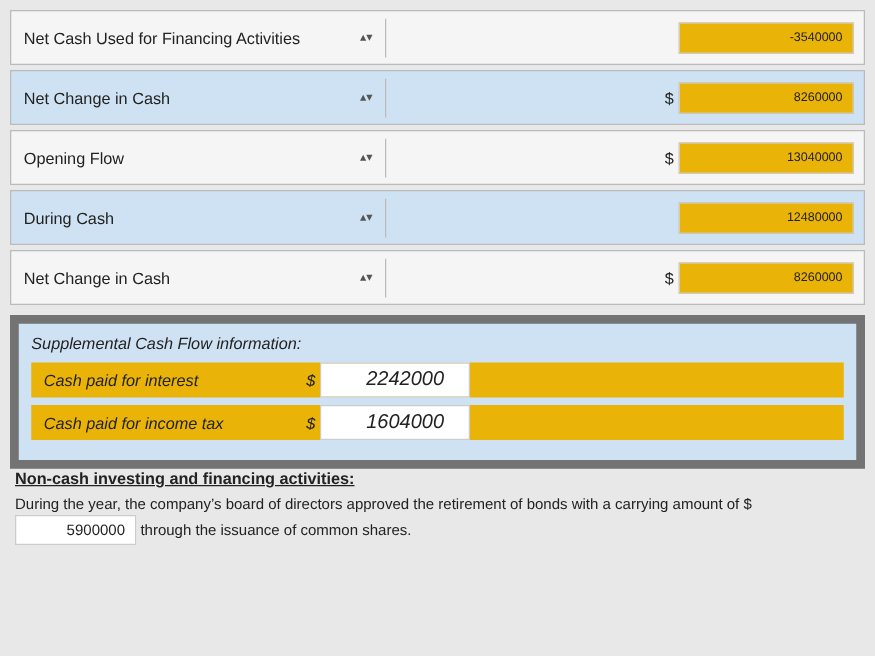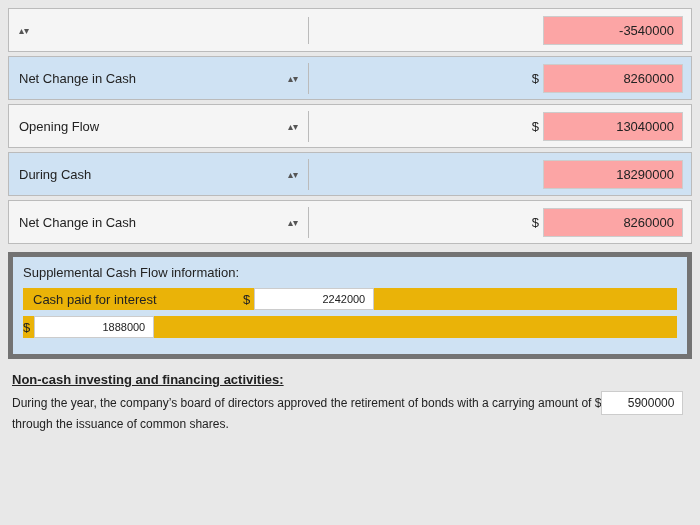--- a/index.html
+++ b/index.html
@@ -49,25 +49,25 @@
     }
 
     .dollar-sign {
       padding: 0 4px 0 20px;
       font-size: 13px;
       color: #222;
     }
 
     .value-cell {
       flex: 0 0 140px;
-      background: #fca5a5;
+      background: #eab308;
       border: 1px solid #ccc;
       text-align: right;
       padding: 6px 8px;
-      font-size: 13px;
+      font-size: 10px;
       color: #222;
       margin-right: 8px;
     }
 
     .supp-row {
       display: flex;
       align-items: center;
       margin-bottom: 6px;
       background: #eab308;
     }
@@ -81,26 +81,26 @@
     .supp-dollar {
       font-size: 13px;
       margin-right: 4px;
     }
 
     .supp-value {
       flex: 0 0 120px;
       background: #fff;
       border: 1px solid #ccc;
       text-align: right;
-      padding: 4px 8px;
-      font-size: 11px;
+      padding: 4px 20px;
+      font-size: 16px;
     }
 
     .noncash-section {
-      margin-top: 13px;
+      margin-top: 0;
       padding: 0 4px;
     }
 
     .noncash-title {
       font-size: 13px;
       text-decoration: underline;
       font-weight: bold;
       margin-bottom: 4px;
     }
 
@@ -109,32 +109,33 @@
       color: #222;
       line-height: 1.5;
     }
 
     .noncash-value-box {
       display: inline-block;
       background: #fff;
       border: 1px solid #ccc;
       padding: 2px 8px;
       font-size: 12px;
-      width: 82px;
+      width: 97px;
       text-align: right;
     }
   </style>
 </head>
 <body>
 
 <div>
 
   <div id="rows-container">
       <div class="row-item">
         <div class="label-cell">
+          <span class="label-text">Net Cash Used for Financing Activities</span>
           <span class="sort-icon">▴▾</span>
         </div>
         <div class="spacer"></div>
         <div class="value-cell">-3540000</div>
       </div>
       <div class="row-item blue-bg">
         <div class="label-cell">
           <span class="label-text">Net Change in Cash</span>
           <span class="sort-icon">▴▾</span>
         </div>
@@ -150,44 +151,45 @@
         <div class="spacer"></div>
         <span class="dollar-sign">$</span>
         <div class="value-cell">13040000</div>
       </div>
       <div class="row-item blue-bg">
         <div class="label-cell">
           <span class="label-text">During Cash</span>
           <span class="sort-icon">▴▾</span>
         </div>
         <div class="spacer"></div>
-        <div class="value-cell">18290000</div>
+        <div class="value-cell">12480000</div>
       </div>
       <div class="row-item">
         <div class="label-cell">
           <span class="label-text">Net Change in Cash</span>
           <span class="sort-icon">▴▾</span>
         </div>
         <div class="spacer"></div>
         <span class="dollar-sign">$</span>
         <div class="value-cell">8260000</div>
       </div>
     </div>
 
-  <div style="margin-top:8px; border:5px solid #737373; background:#cfe2f3; padding:8px 10px 10px 10px;">
+  <div style="margin-top:8px; border:7px solid #737373; background:#cfe2f3; padding:8px 10px 10px 10px;font-style:italic;">
     <div style="font-size:13px; margin-bottom:8px;" id="supp-title">Supplemental Cash Flow information:</div>
     <div id="supp-rows-container">
         <div class="supp-row">
           <span class="supp-label">Cash paid for interest</span>
           <span class="supp-dollar">$</span>
           <div class="supp-value">2242000</div>
         </div>
         <div class="supp-row">
+          <span class="supp-label">Cash paid for income tax</span>
           <span class="supp-dollar">$</span>
-          <div class="supp-value">1888000</div>
+          <div class="supp-value">1604000</div>
         </div>
       </div>
   </div>
 
   <div class="noncash-section">
     <div class="noncash-title" id="noncash-title">Non-cash investing and financing activities:</div>
     <div class="noncash-text">
       <span id="noncash-before">During the year, the company’s board of directors approved the retirement of bonds with a carrying amount of $</span><span class="noncash-value-box" id="noncash-value">5900000</span><span id="noncash-after"> through the issuance of common shares.</span>
     </div>
   </div>

